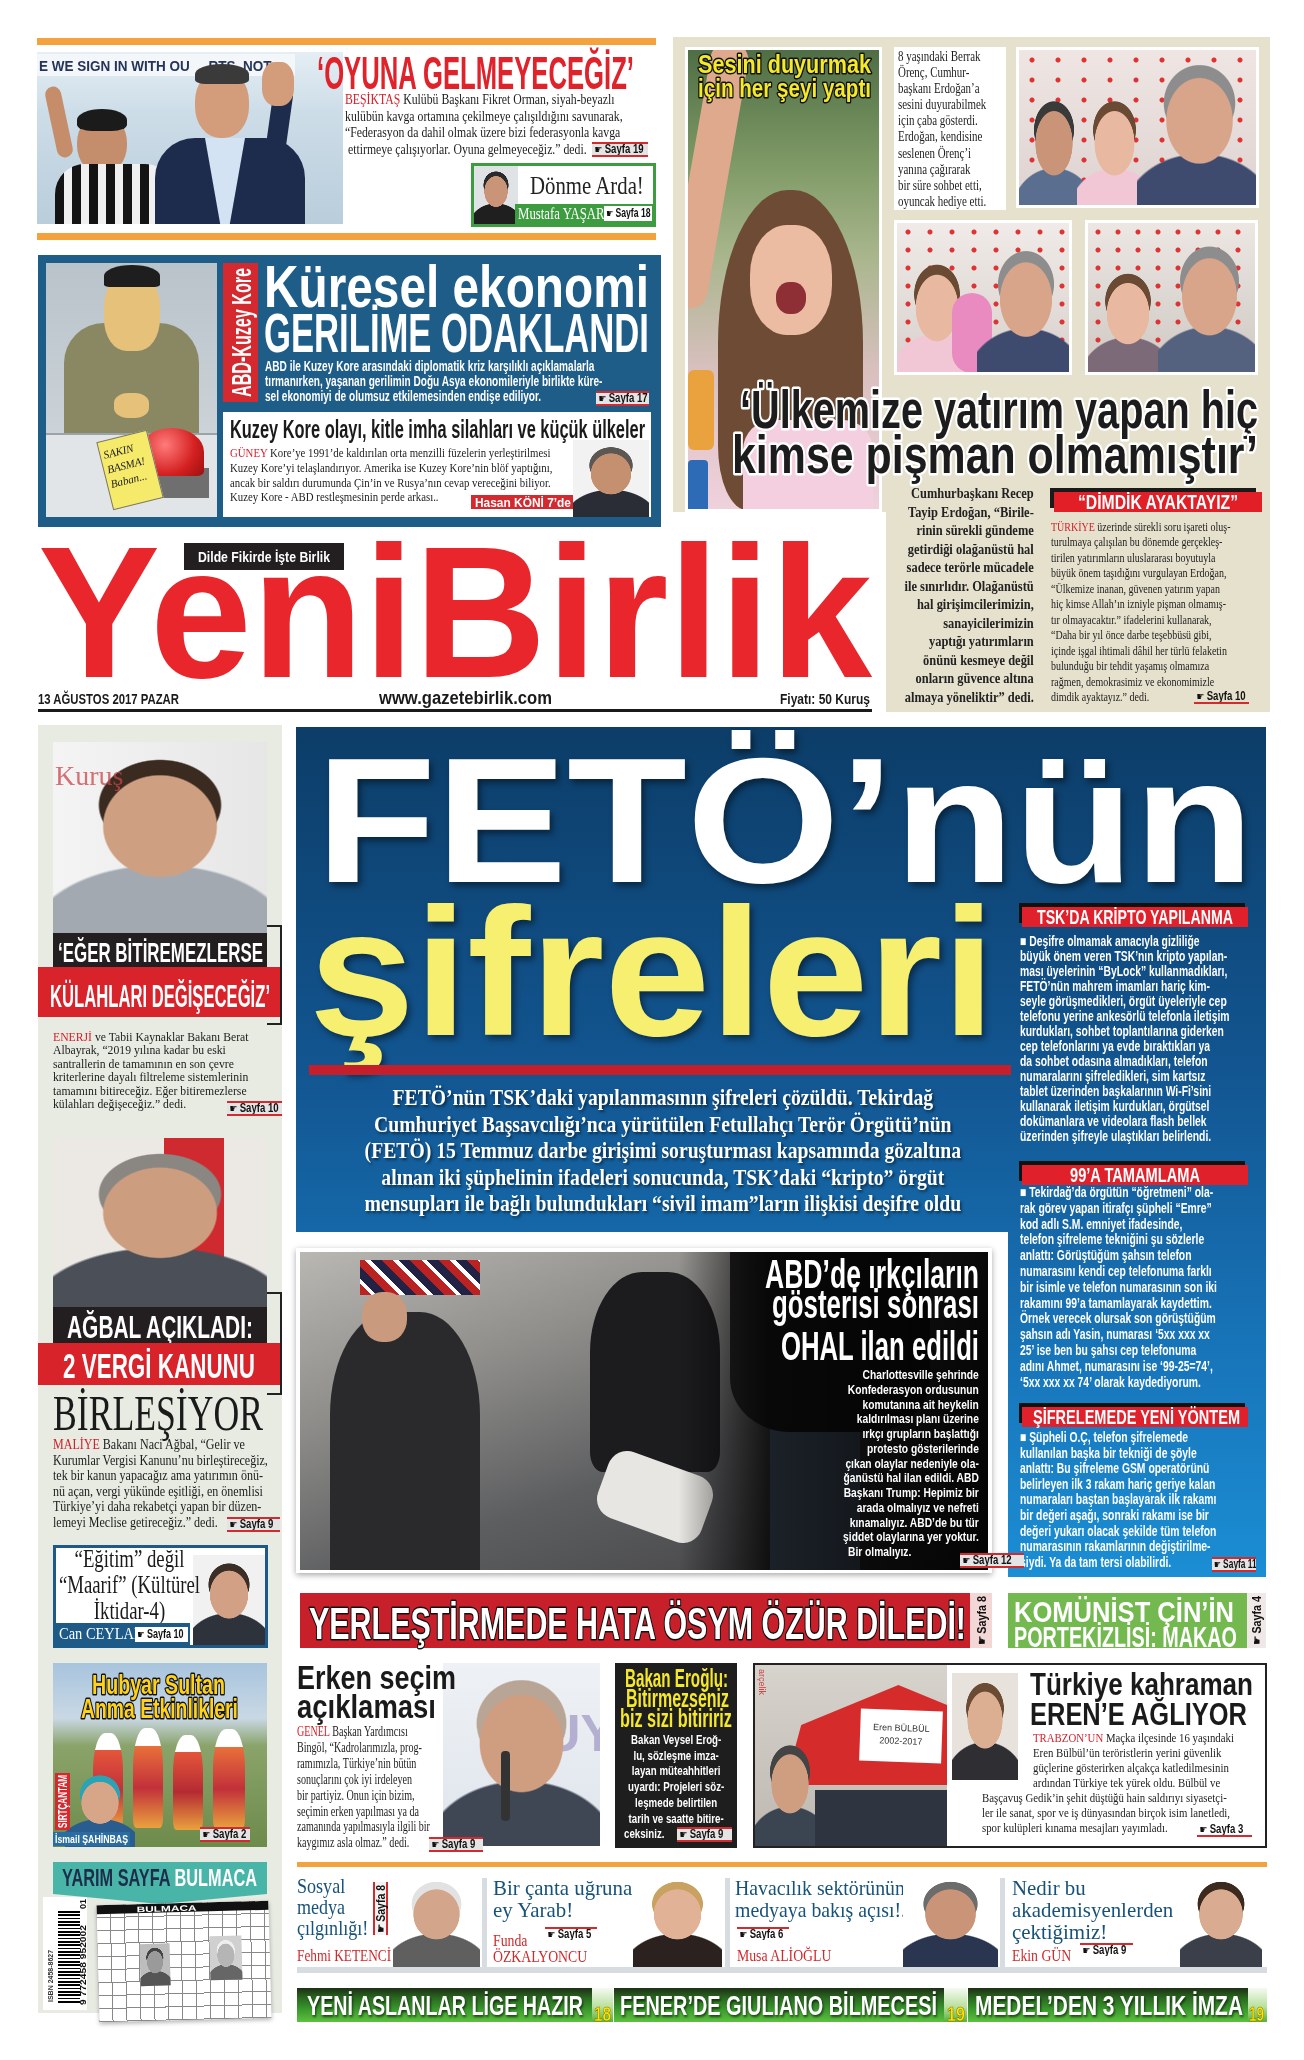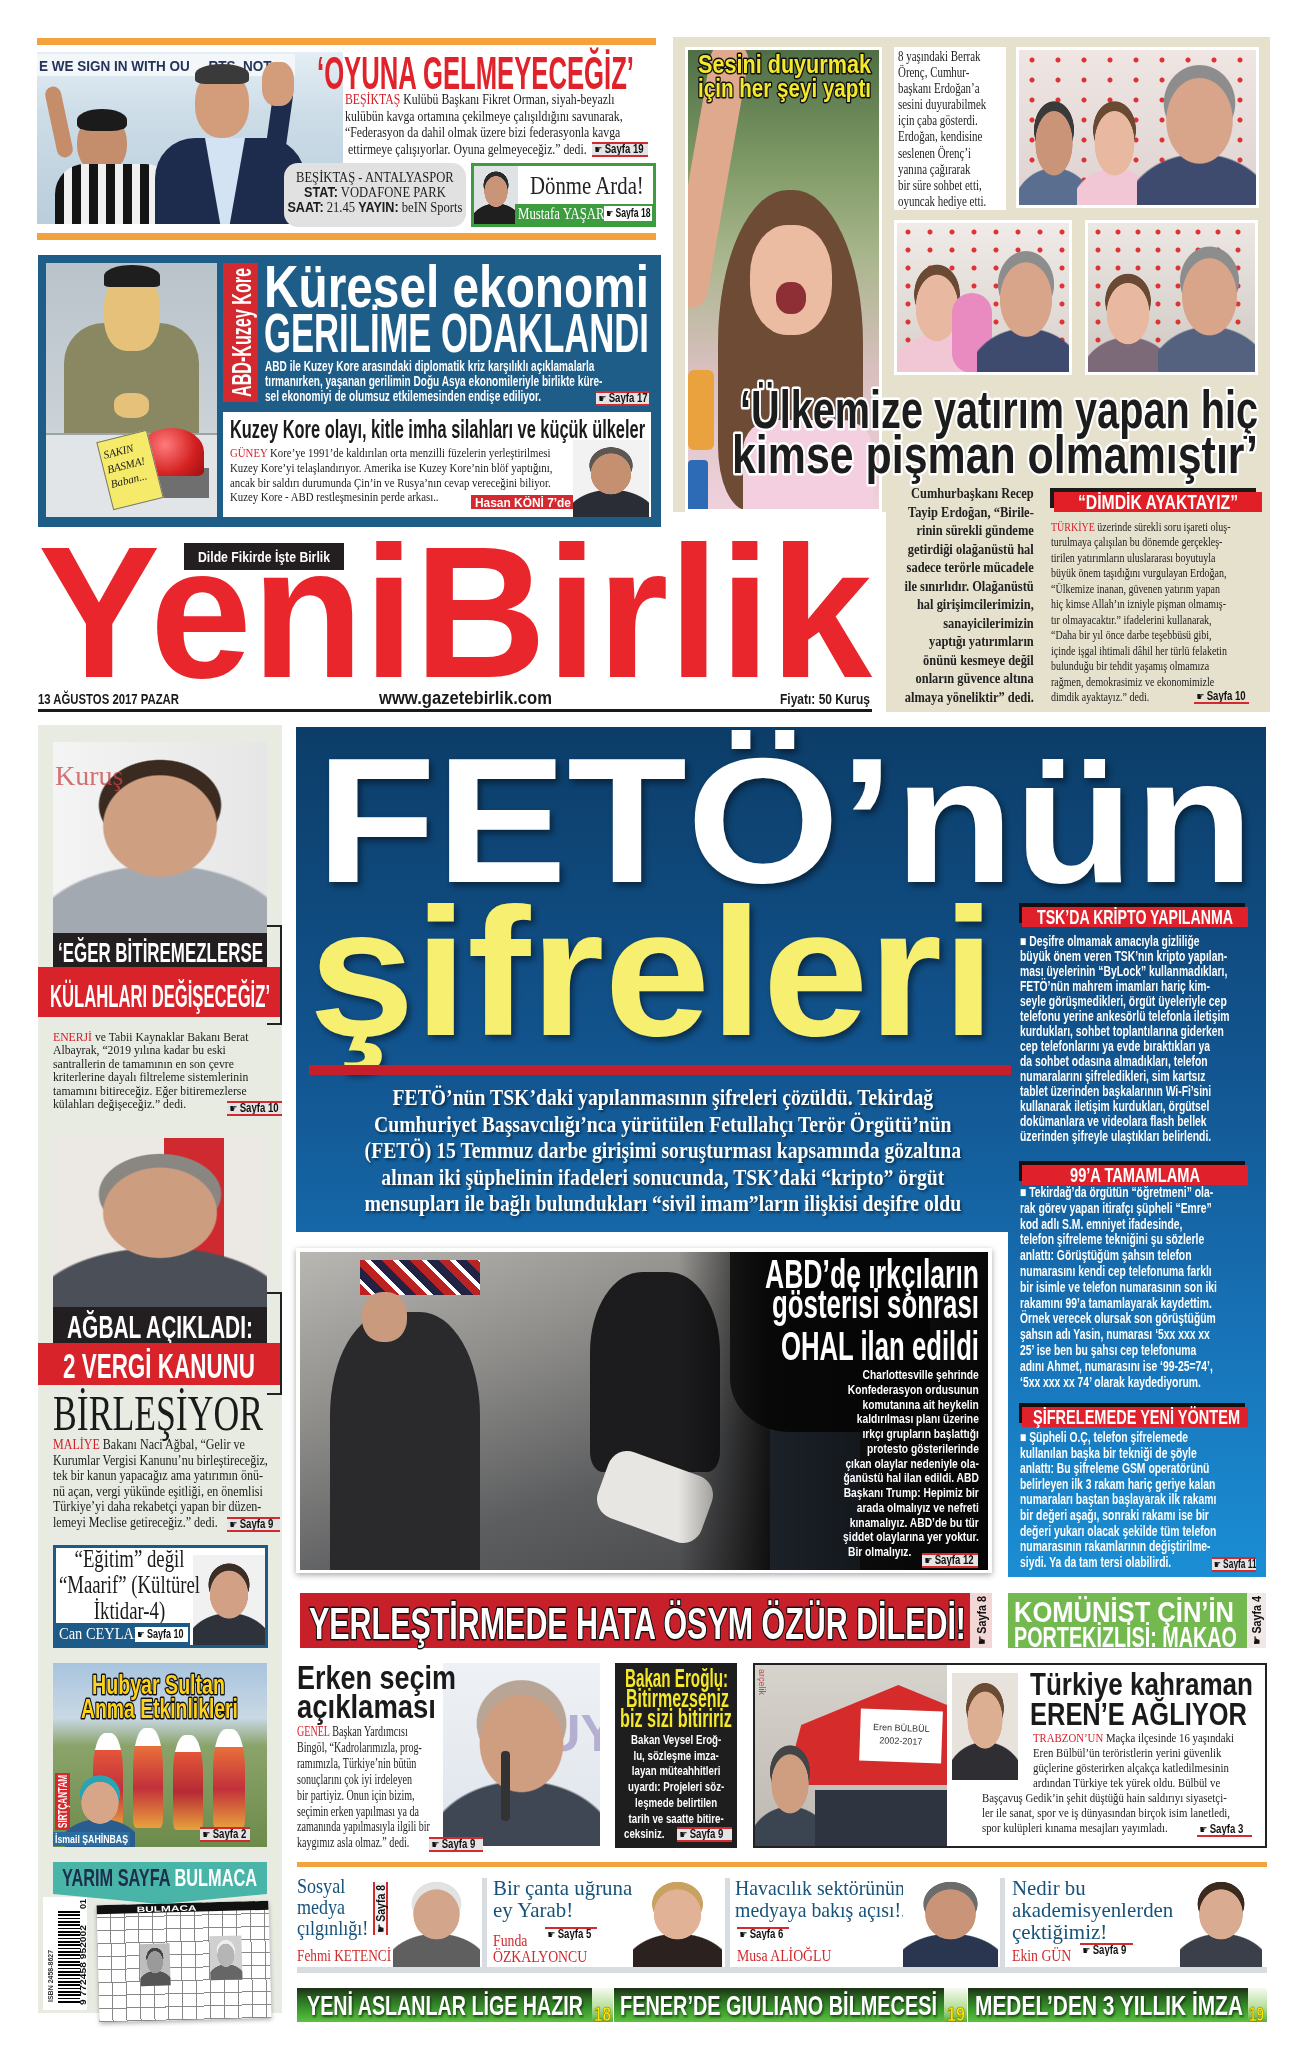--- a/index.html
+++ b/index.html
@@ -57,27 +57,20 @@
   <text class="hx" x="0" y="39" font-size="47" fill="#e0222b" textLength="317" lengthAdjust="spacingAndGlyphs">‘OYUNA GELMEYECEĞİZ’</text>
 </svg>
 <div class="a pre sx body-serif" style="left:345px;top:92px;width:360px;font-size:14px;line-height:16.7px;transform:scaleX(.84)"><span class="lead">BEŞİKTAŞ</span><span> Kulübü Başkanı Fikret Orman, siyah-beyazlı
 kulübün kavga ortamına çekilmeye çalışıldığını savunarak,
 “Federasyon da dahil olmak üzere bizi federasyonla kavga
  ettirmeye çalışıyorlar. Oyuna gelmeyeceğiz.” dedi.</span></div>
 <div class="tag" style="left:592px;top:142px;width:56px">
       <span class="ti"><span class="hand">☛</span><span>Sayfa 19</span></span>
     </div>
 
-<div class="a" style="left:284px;top:163px;width:182px;height:64px;background:#e1e1e1;border-radius:14px">
-  <div class="a sx serif" style="left:0;top:7px;width:202px;font-size:14px;line-height:15px;text-align:center;transform:scaleX(.9);white-space:nowrap">
-    <div>BEŞİKTAŞ - ANTALYASPOR</div>
-    <div><span class="sans b">STAT:</span> <span>VODAFONE PARK</span></div>
-    <div><span class="sans b">SAAT:</span> <span>21.45</span> <span class="sans b">YAYIN:</span> <span>beIN Sports</span></div>
-  </div>
-</div>
 
 <div class="a" style="left:471px;top:163px;width:185px;height:64px;border:3px solid #3d9c3f;background:#fff"></div>
 <div class="ph portrait" style="left:474px;top:166px;width:44px;height:58px;--bg:#dfe3e6;--skin:#c99477;--hair:#2a2a2a;--suit:#1f1f1f"></div>
 <div class="a pre sx serif" style="left:530px;top:172px;font-size:26px;line-height:28px;color:#222;transform:scaleX(.8)">Dönme Arda!</div>
 <div class="a" style="left:515px;top:204px;width:141px;height:20px;background:#3d9c3f"></div>
 <div class="a pre sx serif" style="left:518px;top:205px;font-size:16px;line-height:18px;color:#fff;transform:scaleX(.8)">Mustafa YAŞAR</div>
 <div class="tag" style="left:604px;top:206px;width:48px;background:#fff;border-color:#fff">
       <span class="ti" style="transform:scaleX(.72)"><span class="hand">☛</span><span>Sayfa 18</span></span>
     </div>
 <div class="a" style="left:37px;top:233px;width:619px;height:7px;background:#f4a23e"></div>
@@ -434,21 +427,21 @@
 kaldırılması planı üzerine
 ırkçı grupların başlattığı
 protesto gösterilerinde
 çıkan olaylar nedeniyle ola-
 ğanüstü hal ilan edildi. ABD
 Başkanı Trump: Hepimiz bir
 arada olmalıyız ve nefreti
 kınamalıyız. ABD’de bu tür
 şiddet olaylarına yer yoktur.</div>
 <div class="a pre sx sans b" style="left:848px;top:1545px;font-size:13.5px;line-height:14.75px;color:#fff;transform:scaleX(.76)">Bir olmalıyız.</div>
-<div class="tag" style="left:922px;top:1553px;width:56px">
+<div class="tag" style="left:960px;top:1553px;width:64px">
       <span class="ti"><span class="hand">☛</span><span>Sayfa 12</span></span>
     </div>
 
 <div class="a" style="left:300px;top:1593px;width:692px;height:55px;background:#c8202a"></div>
 <svg class="a" style="left:309px;top:1593px" width="657" height="55">
   <text class="hx" x="0" y="46" font-size="45" fill="#fff" stroke="#111" stroke-width="3" paint-order="stroke" stroke-linejoin="round" textLength="657" lengthAdjust="spacingAndGlyphs">YERLEŞTİRMEDE HATA ÖSYM ÖZÜR DİLEDİ!</text>
 </svg>
 <div class="a" style="left:970px;top:1593px;width:22px;height:55px;background:#f3d6d6"></div>
 <svg class="a" style="left:970px;top:1593px" width="22" height="55">
   <text class="hx" transform="rotate(-90)" x="-52" y="16" font-size="13" fill="#111" textLength="49" lengthAdjust="spacingAndGlyphs"><tspan>☛</tspan><tspan dx="2">Sayfa 8</tspan></text>

